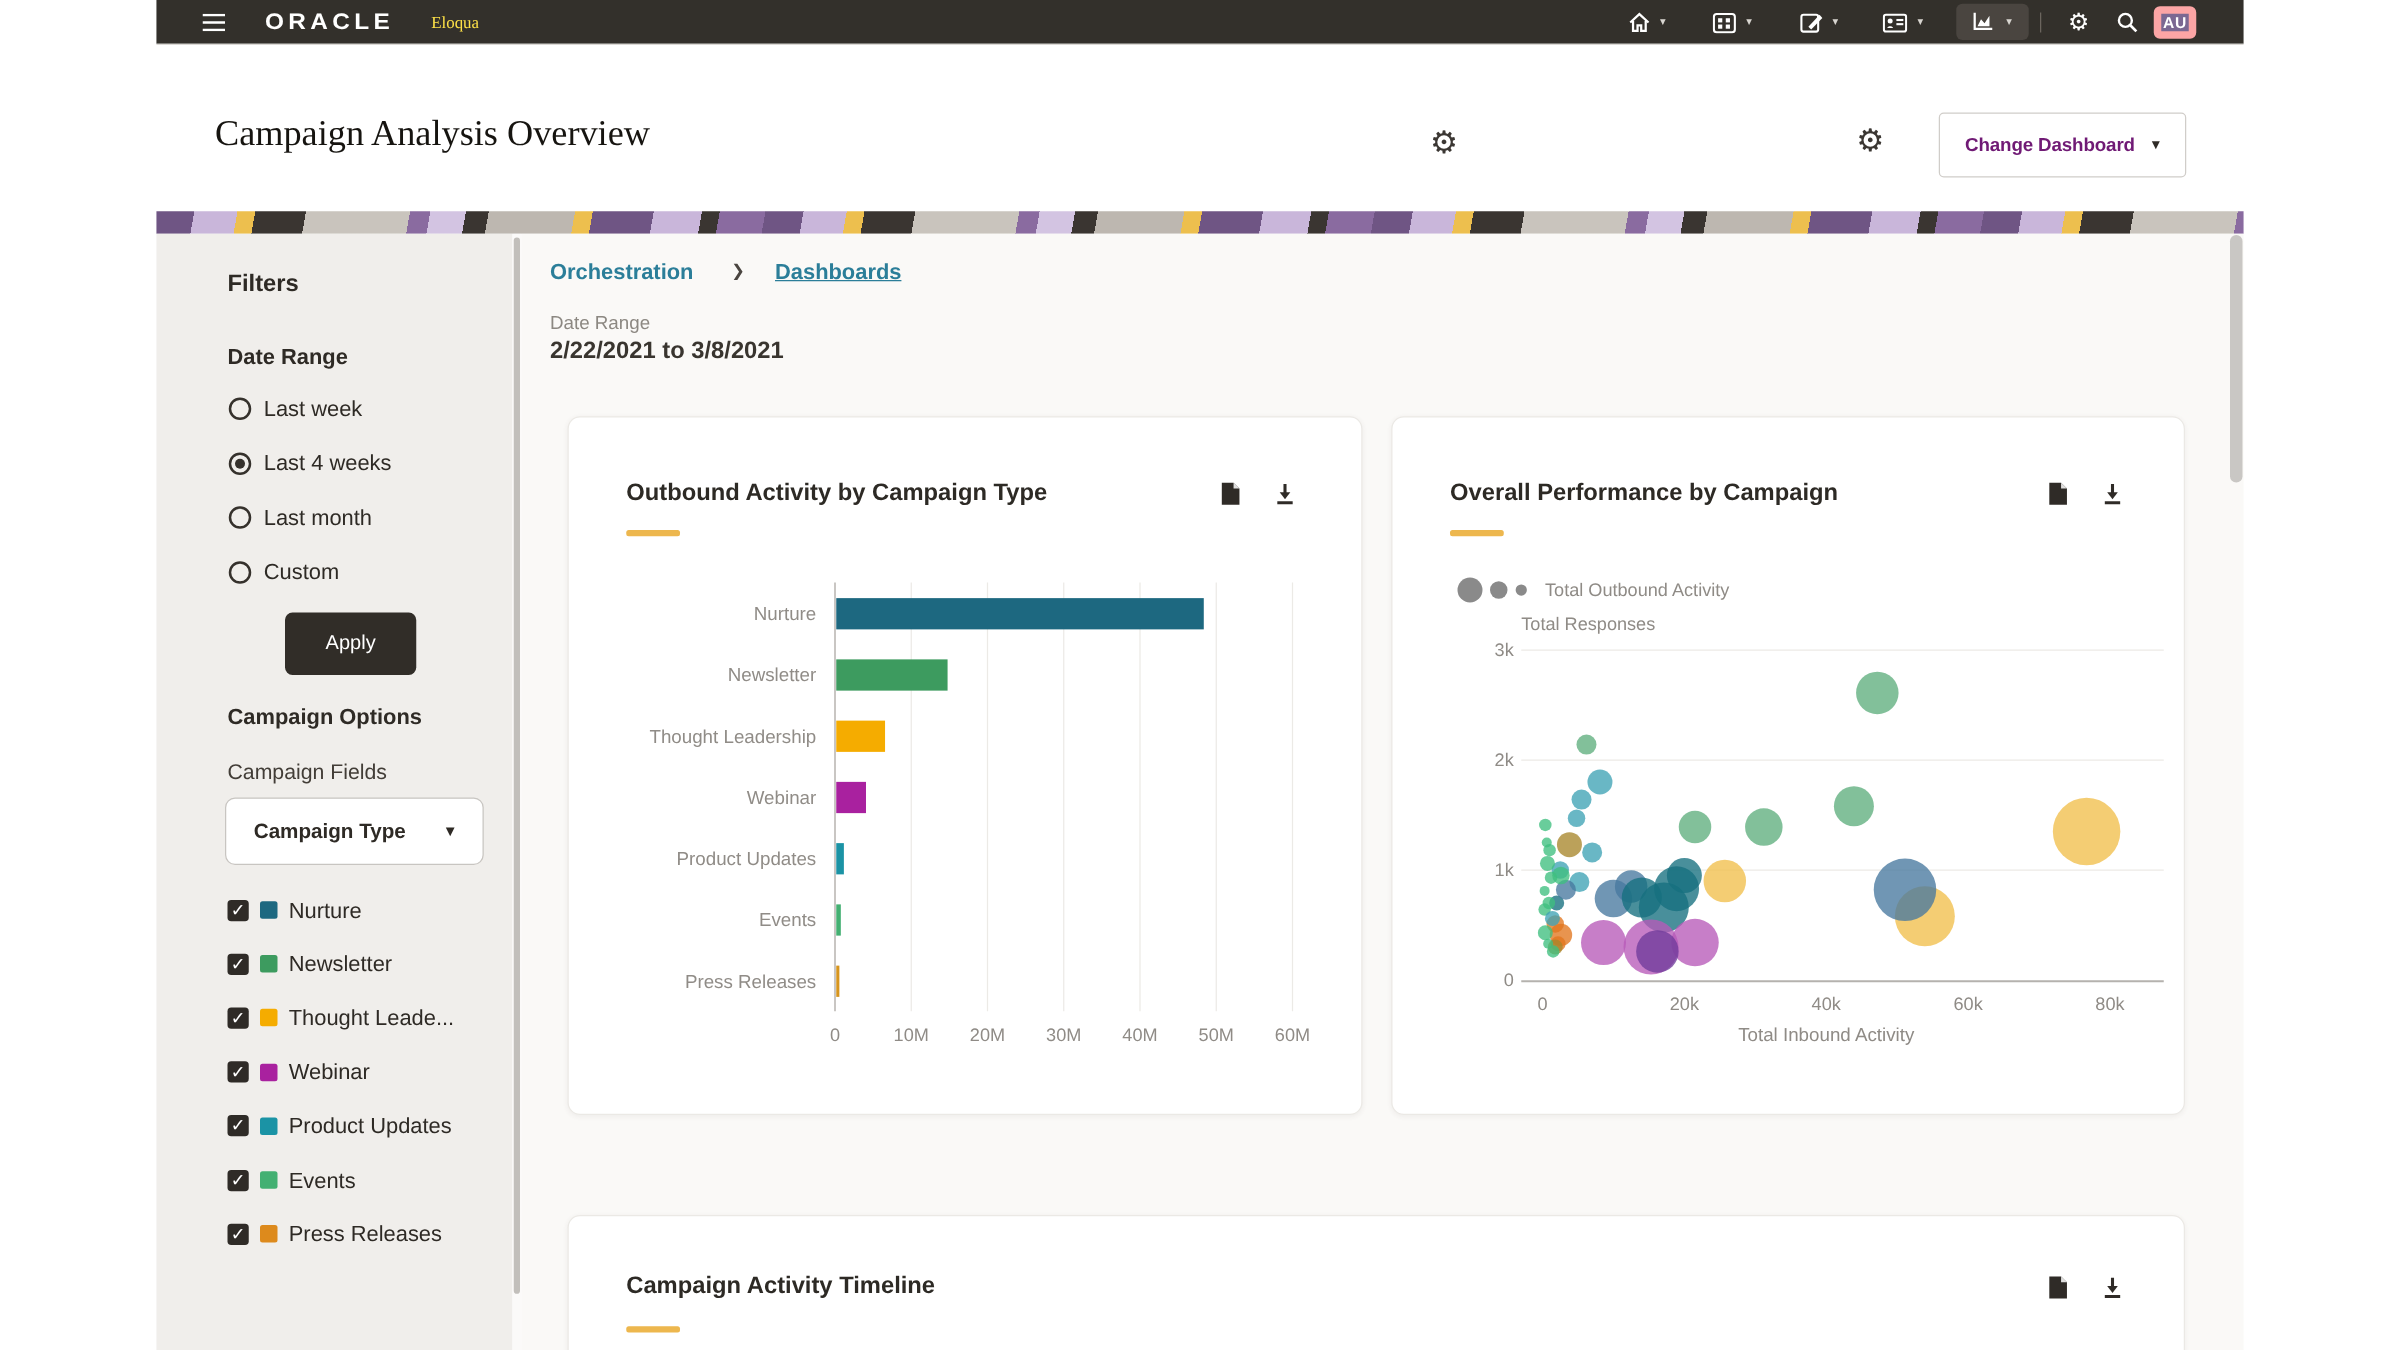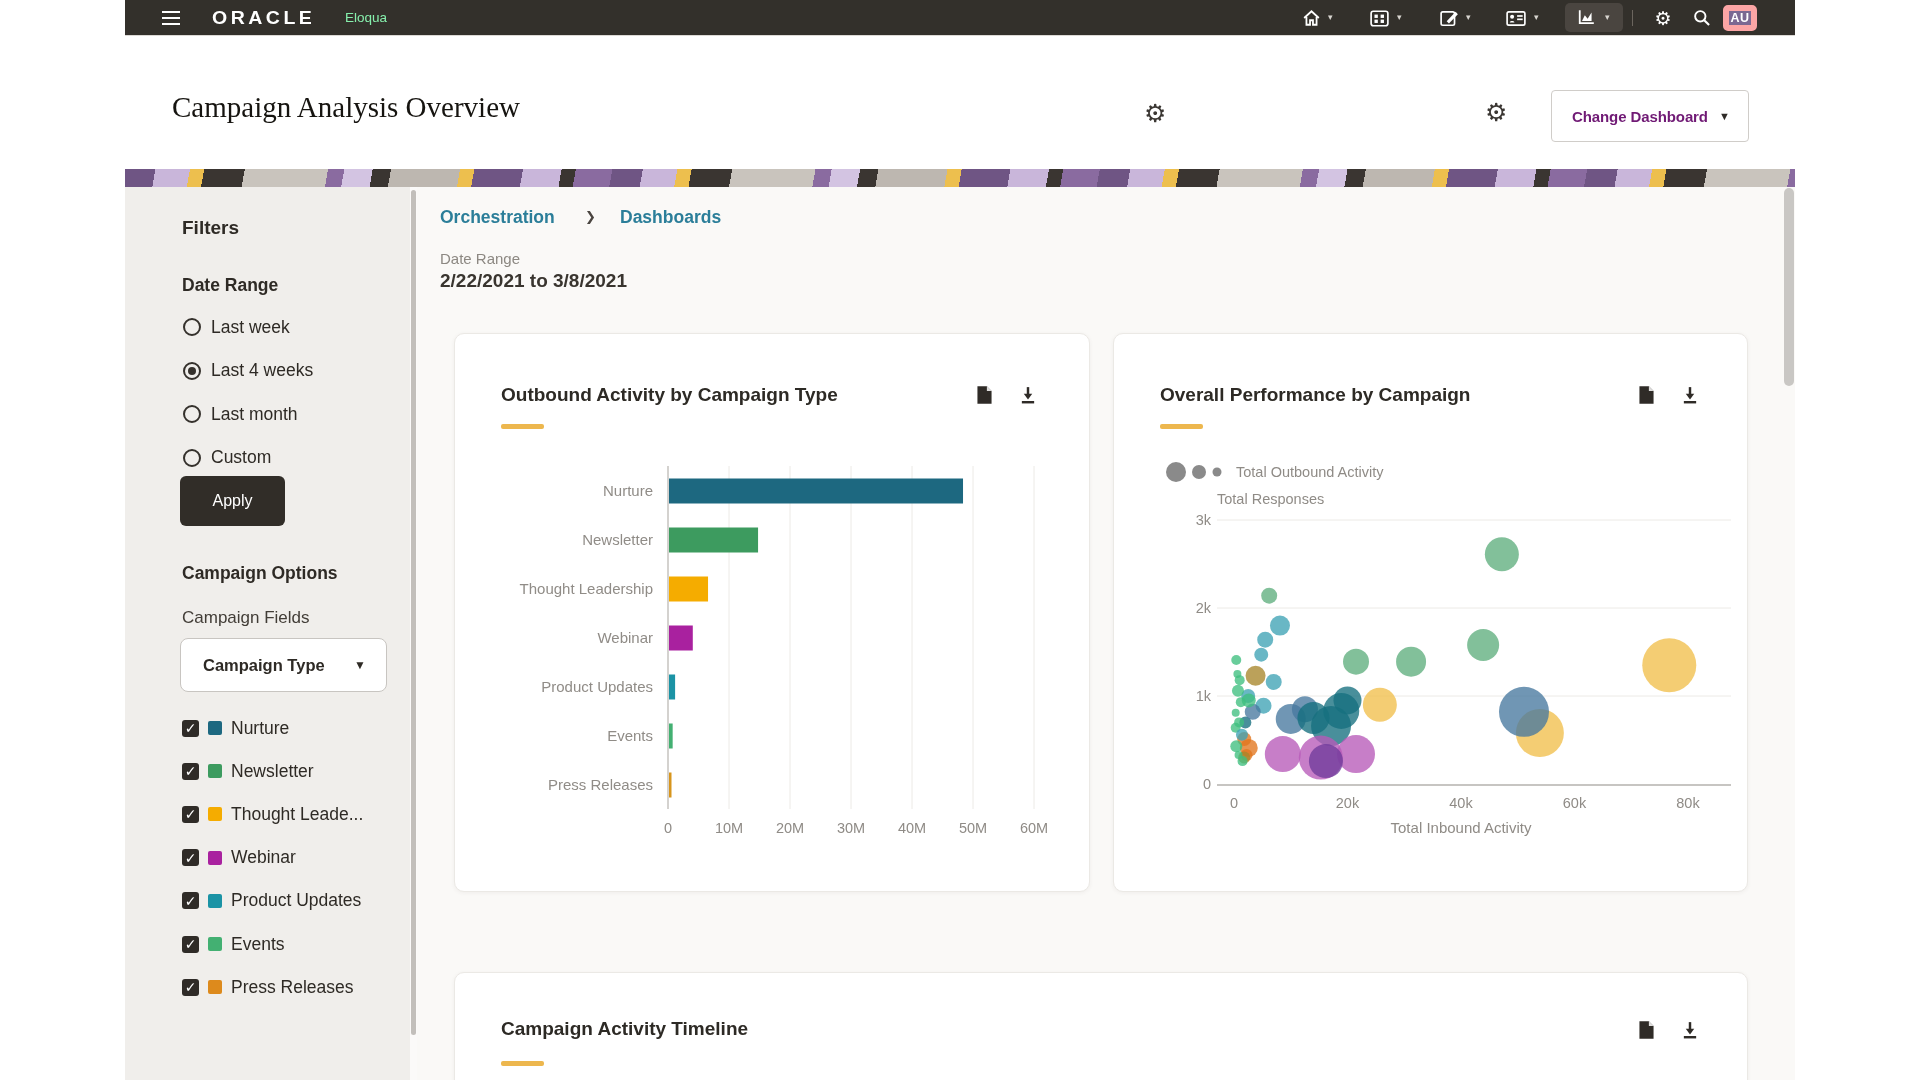--- a/index.html
+++ b/index.html
@@ -3,21 +3,21 @@
 <meta charset="utf-8">
 <style>
   * { margin:0; padding:0; box-sizing:border-box; }
   body { width:1920px; height:1080px; background:#ffffff; font-family:"Liberation Sans","DejaVu Sans",sans-serif; position:relative; overflow:hidden; }
   .abs { position:absolute; }
   .app { position:absolute; left:125px; top:0; width:1670px; height:1080px; overflow:hidden; background:#fff;text-align:right; }
   
   .topbar { position:absolute; left:0; top:0; width:1670px; height:35px; background:#33302b; }
   .topbar-sep { position:absolute; width:1px; height:16px; background:#6b655e; top:10px; }
   .brand { position:absolute; left:87px; top:7px; color:#fff; font-size:19.5px; font-weight:bold; letter-spacing:3.5px; transform:scaleY(.92); }
-  .product { position:absolute; left:220px; top:10px; color:#86efac; font-size:13.5px; }
+  .product { position:absolute; left:220px; top:10px; color:#fde047; font-size:13.5px;font-family:Liberation Serif, serif; }
   .tb-icon { position:absolute; top:5px; width:26px; height:26px; display:flex; align-items:center; justify-content:center; }
   .tb-caret { position:absolute; top:12px; font-size:9px; color:#d8d5d0; }
   .chartbox { position:absolute; left:1440px; top:3px; width:58px; height:29px; background:#4a4540; border-radius:5px; }
   .avatar { position:absolute; left:1598px; top:5px; width:34px; height:26px; background:#7b6892; border:6px solid #fca5a5; border-radius:5px; color:#fff; font-size:12.5px; font-weight:bold; display:flex; align-items:center; justify-content:center; letter-spacing:.5px; }
   
   .page-title { position:absolute; left:47px; top:91px; font-family:"Liberation Serif","DejaVu Serif",serif; font-size:29px; color:#161410; }
   .hdr-gear { position:absolute; font-size:25px; color:#3b3733; }
   .chg-btn { position:absolute; left:1426px; top:90px; width:198px; height:52px; background:#fff; border:1px solid #d0cdc9; border-radius:4px; display:flex; align-items:center; justify-content:space-between; padding:0 18px 0 20px; }
   .chg-btn .lbl { font-size:15px; font-weight:600; color:#701a75; letter-spacing:-0.1px; }
   .chg-btn .car { font-size:11px; color:#2f2b27; }
@@ -166,21 +166,21 @@
         </div>
         <div class="radio-row" style="top: 216px;">
           <span class="radio"></span>
           <span class="radio-lbl">Last month</span>
         </div>
         <div class="radio-row" style="top: 259.5px;">
           <span class="radio"></span>
           <span class="radio-lbl">Custom</span>
         </div>
       </div>
-    <div class="apply-btn" style="top:289px;">Apply</div>
+    <div class="apply-btn" style="top:303px;margin-left:48px;">Apply</div>
     <div class="sb-head" style="top:376px;">Campaign Options</div>
     <div class="cf-lbl" style="top:421px;">Campaign Fields</div>
     <div class="dropdown" style="top:451px;">
       <span class="lbl">Campaign Type</span>
       <span class="car">▼</span>
     </div>
     <div id="cb-list">
         <div class="cb-row" style="top: 531px;">
           <span class="cbox">✓</span>
           <span class="swatch" style="background:#1d6880;"></span>
@@ -217,21 +217,21 @@
           <span class="cb-lbl">Press Releases</span>
         </div>
       </div>
   </div>
   <div class="sb-scroll"></div>
   <div class="sb-thumb"></div>
 
   <div class="main"></div>
   <span class="crumb" style="left:315px;">Orchestration</span>
   <span class="crumb-sep" style="left:460px;">❯</span>
-  <span class="crumb" style="left:495px;">Dashboards</span>
+  <span class="crumb" style="left:495px;text-decoration:underline;">Dashboards</span>
   <div class="dr-lbl">Date Range</div>
   <div class="dr-val">2/22/2021 to 3/8/2021</div>
 
   <div class="card" style="left:329px; top:333px; width:636px; height:559px;">
     <div class="card-title">Outbound Activity by Campaign Type</div>
     <div class="card-rule"></div>
     <div class="card-ic" style="left:518px;">
       <svg width="17" height="20" viewBox="0 0 14 17">
           <path d="M1 1 H9 L13 5 V16 H1 Z" fill="#2f2b27"></path>
           <path d="M9 1 L9 5 L13 5" fill="#fff" opacity=".85"></path>

